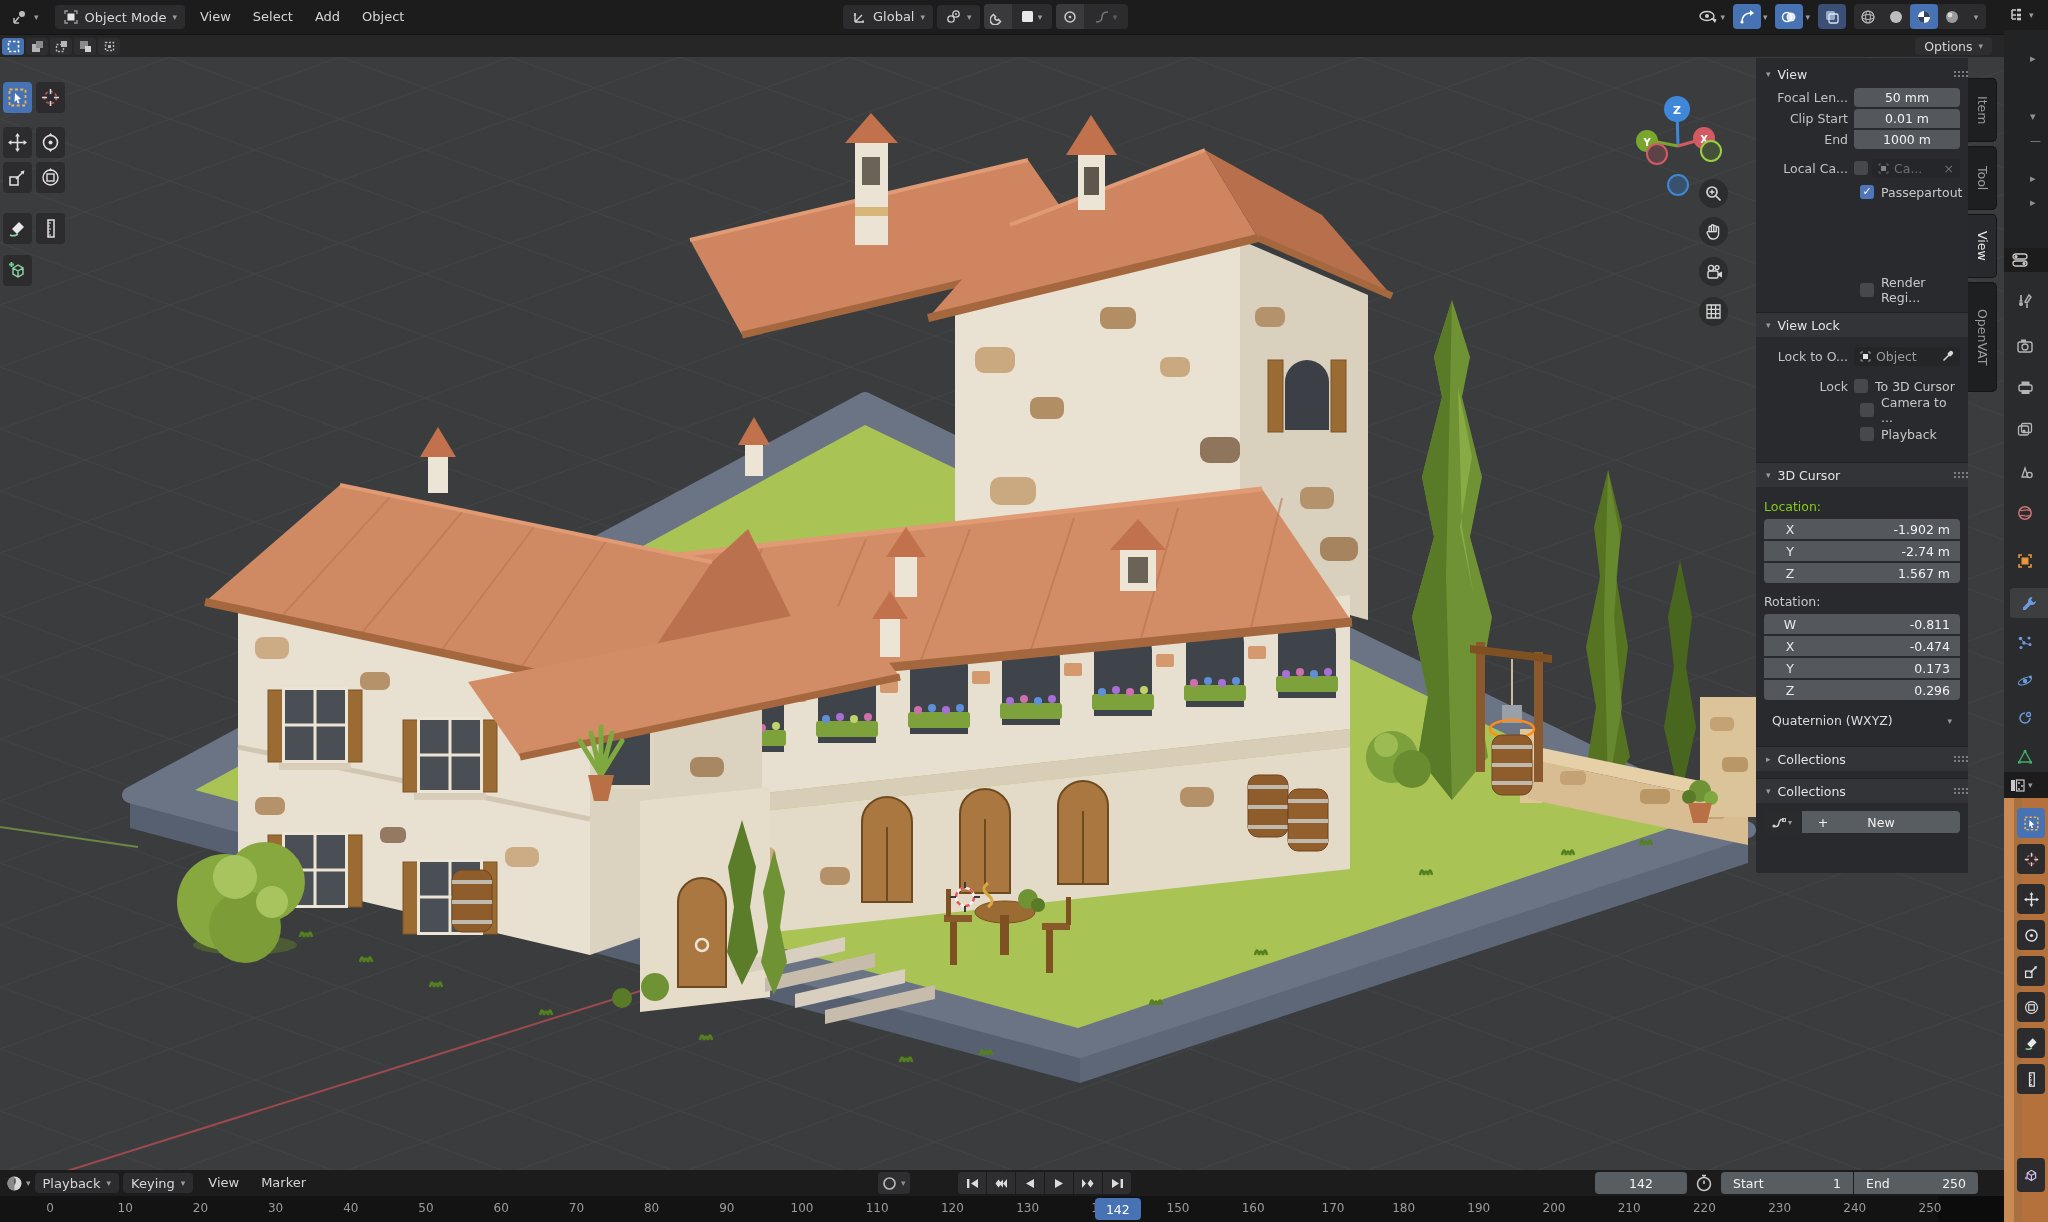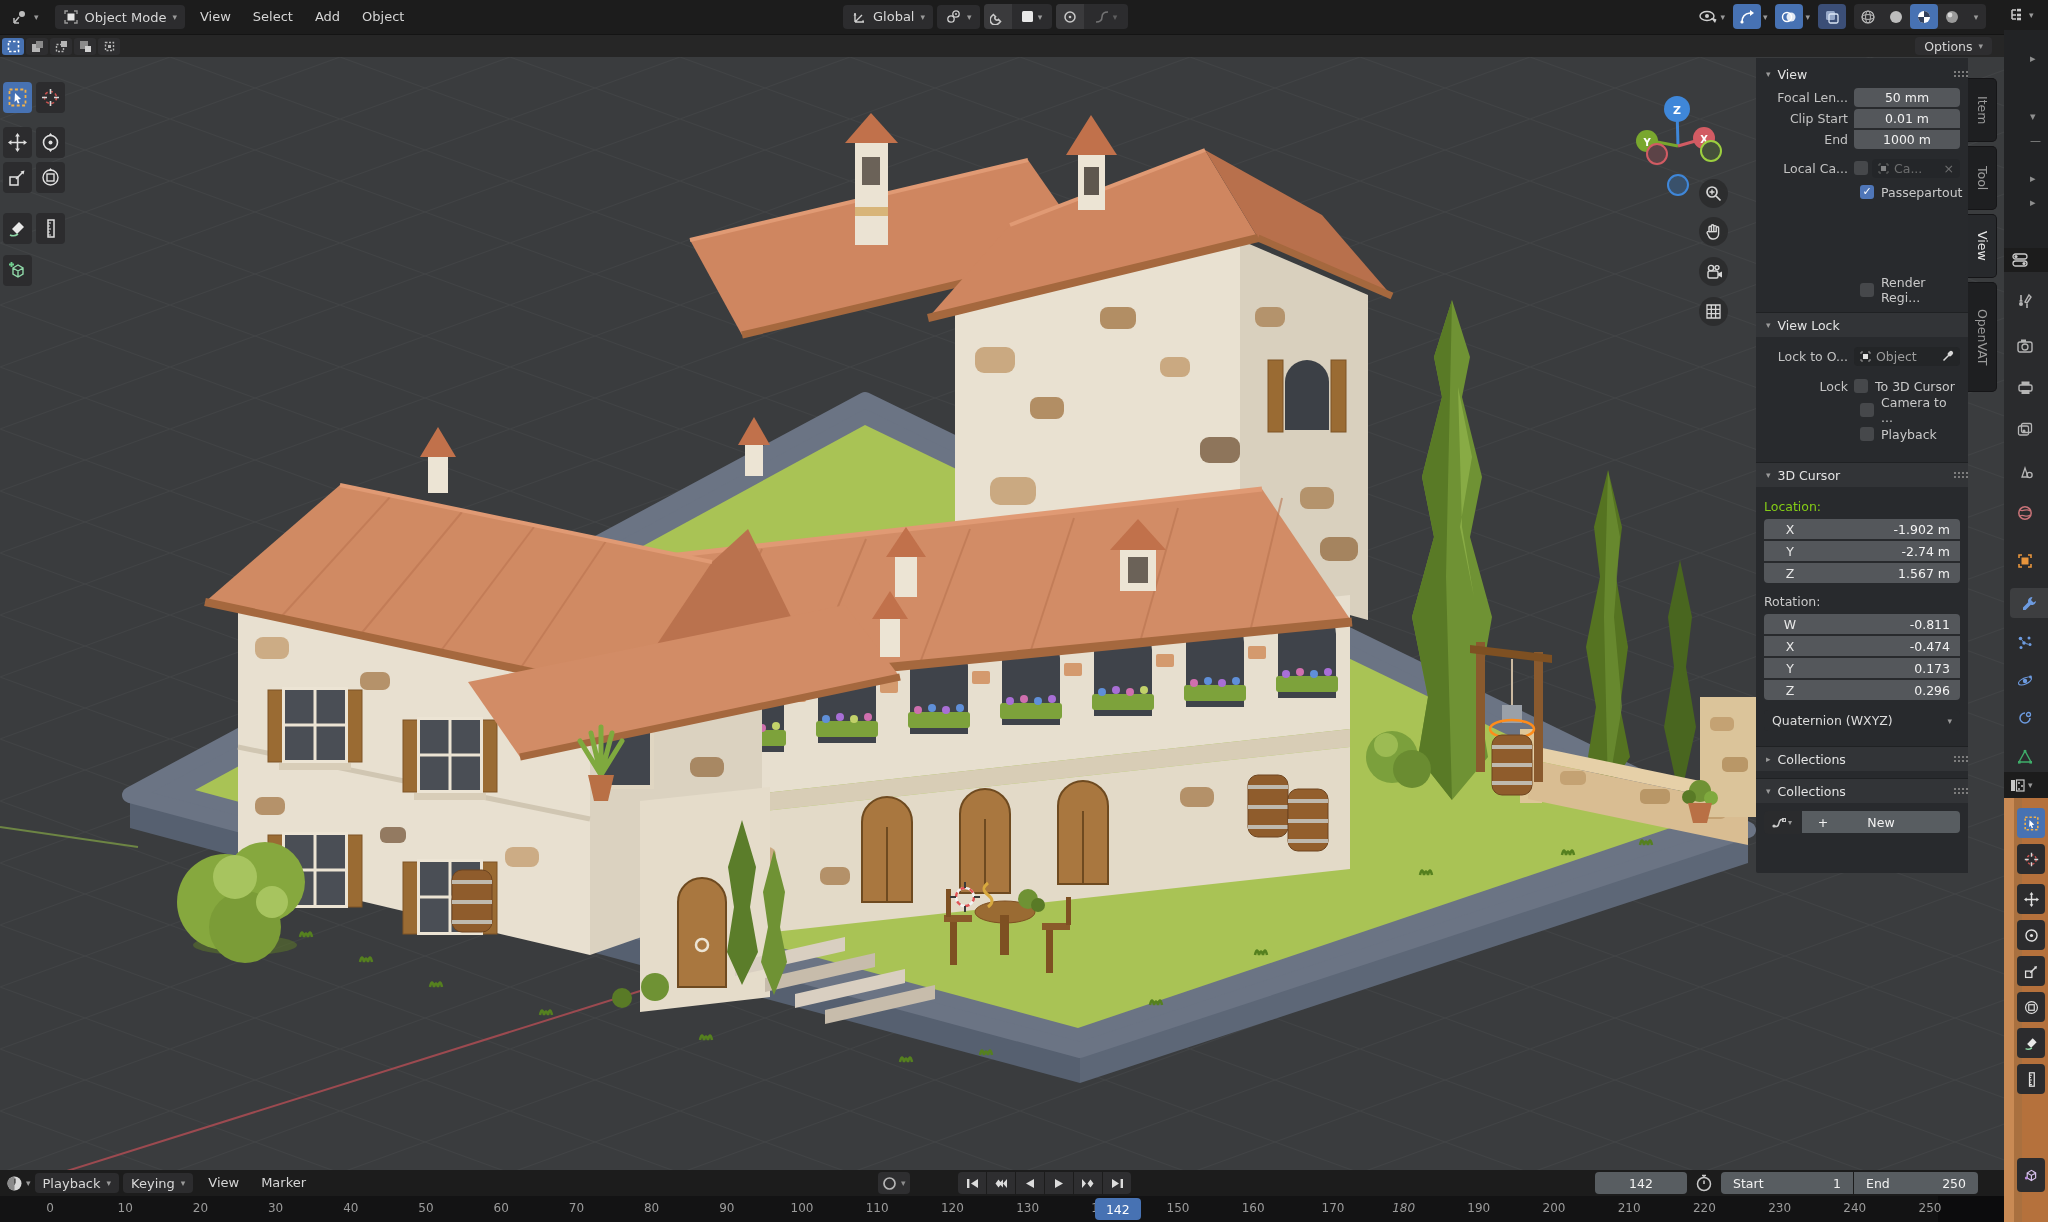--- a/index.html
+++ b/index.html
@@ -1150,21 +1150,21 @@
           <span class="tick" style="left: 651.6px;">80</span>
           <span class="tick" style="left: 726.8px;">90</span>
           <span class="tick" style="left: 802px;">100</span>
           <span class="tick" style="left: 877.2px;">110</span>
           <span class="tick" style="left: 952.4px;">120</span>
           <span class="tick" style="left: 1027.6px;">130</span>
           <span class="tick" style="left: 1102.8px;">140</span>
           <span class="tick" style="left: 1178px;">150</span>
           <span class="tick" style="left: 1253.2px;">160</span>
           <span class="tick" style="left: 1333px;">170</span>
-          <span class="tick" style="left: 1403.6px; font-style: italic;">180</span>
+          <span class="tick" style="left: 1403.6px;">180</span>
           <span class="tick" style="left: 1478.8px;">190</span>
           <span class="tick" style="left: 1554px;">200</span>
           <span class="tick" style="left: 1629.2px;">210</span>
           <span class="tick" style="left: 1704.4px;">220</span>
           <span class="tick" style="left: 1779.6px;">230</span>
           <span class="tick" style="left: 1854.8px;">240</span>
           <span class="tick" style="left: 1930px;">250</span>
         </div>
       <div id="playhead" style="left: 1117.84px;">142</div>
     </div>

